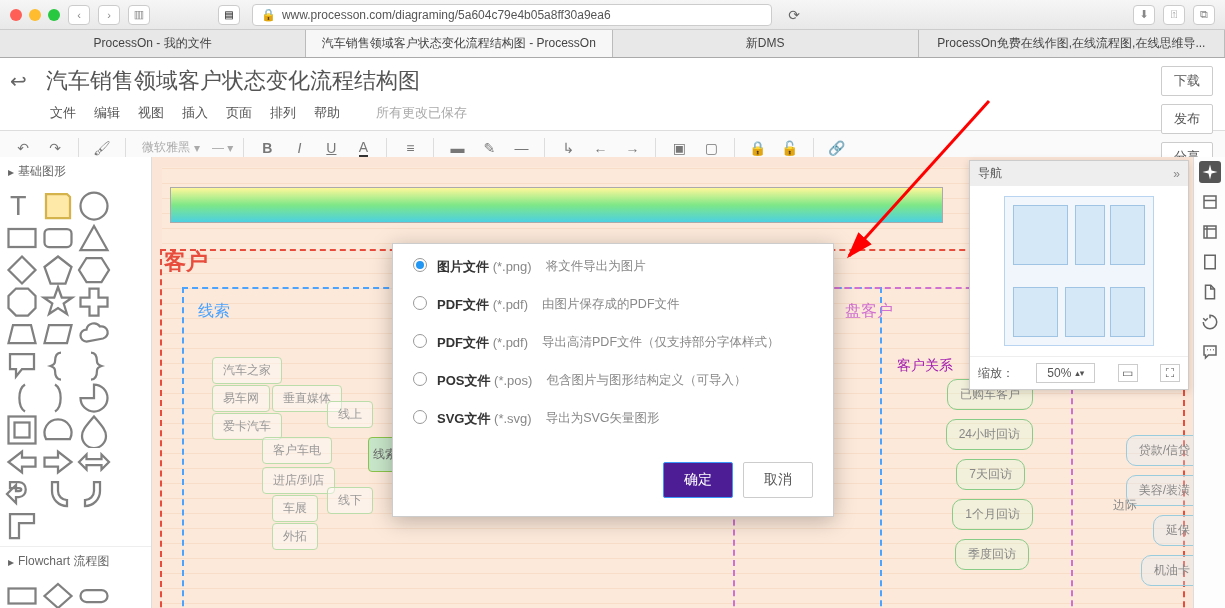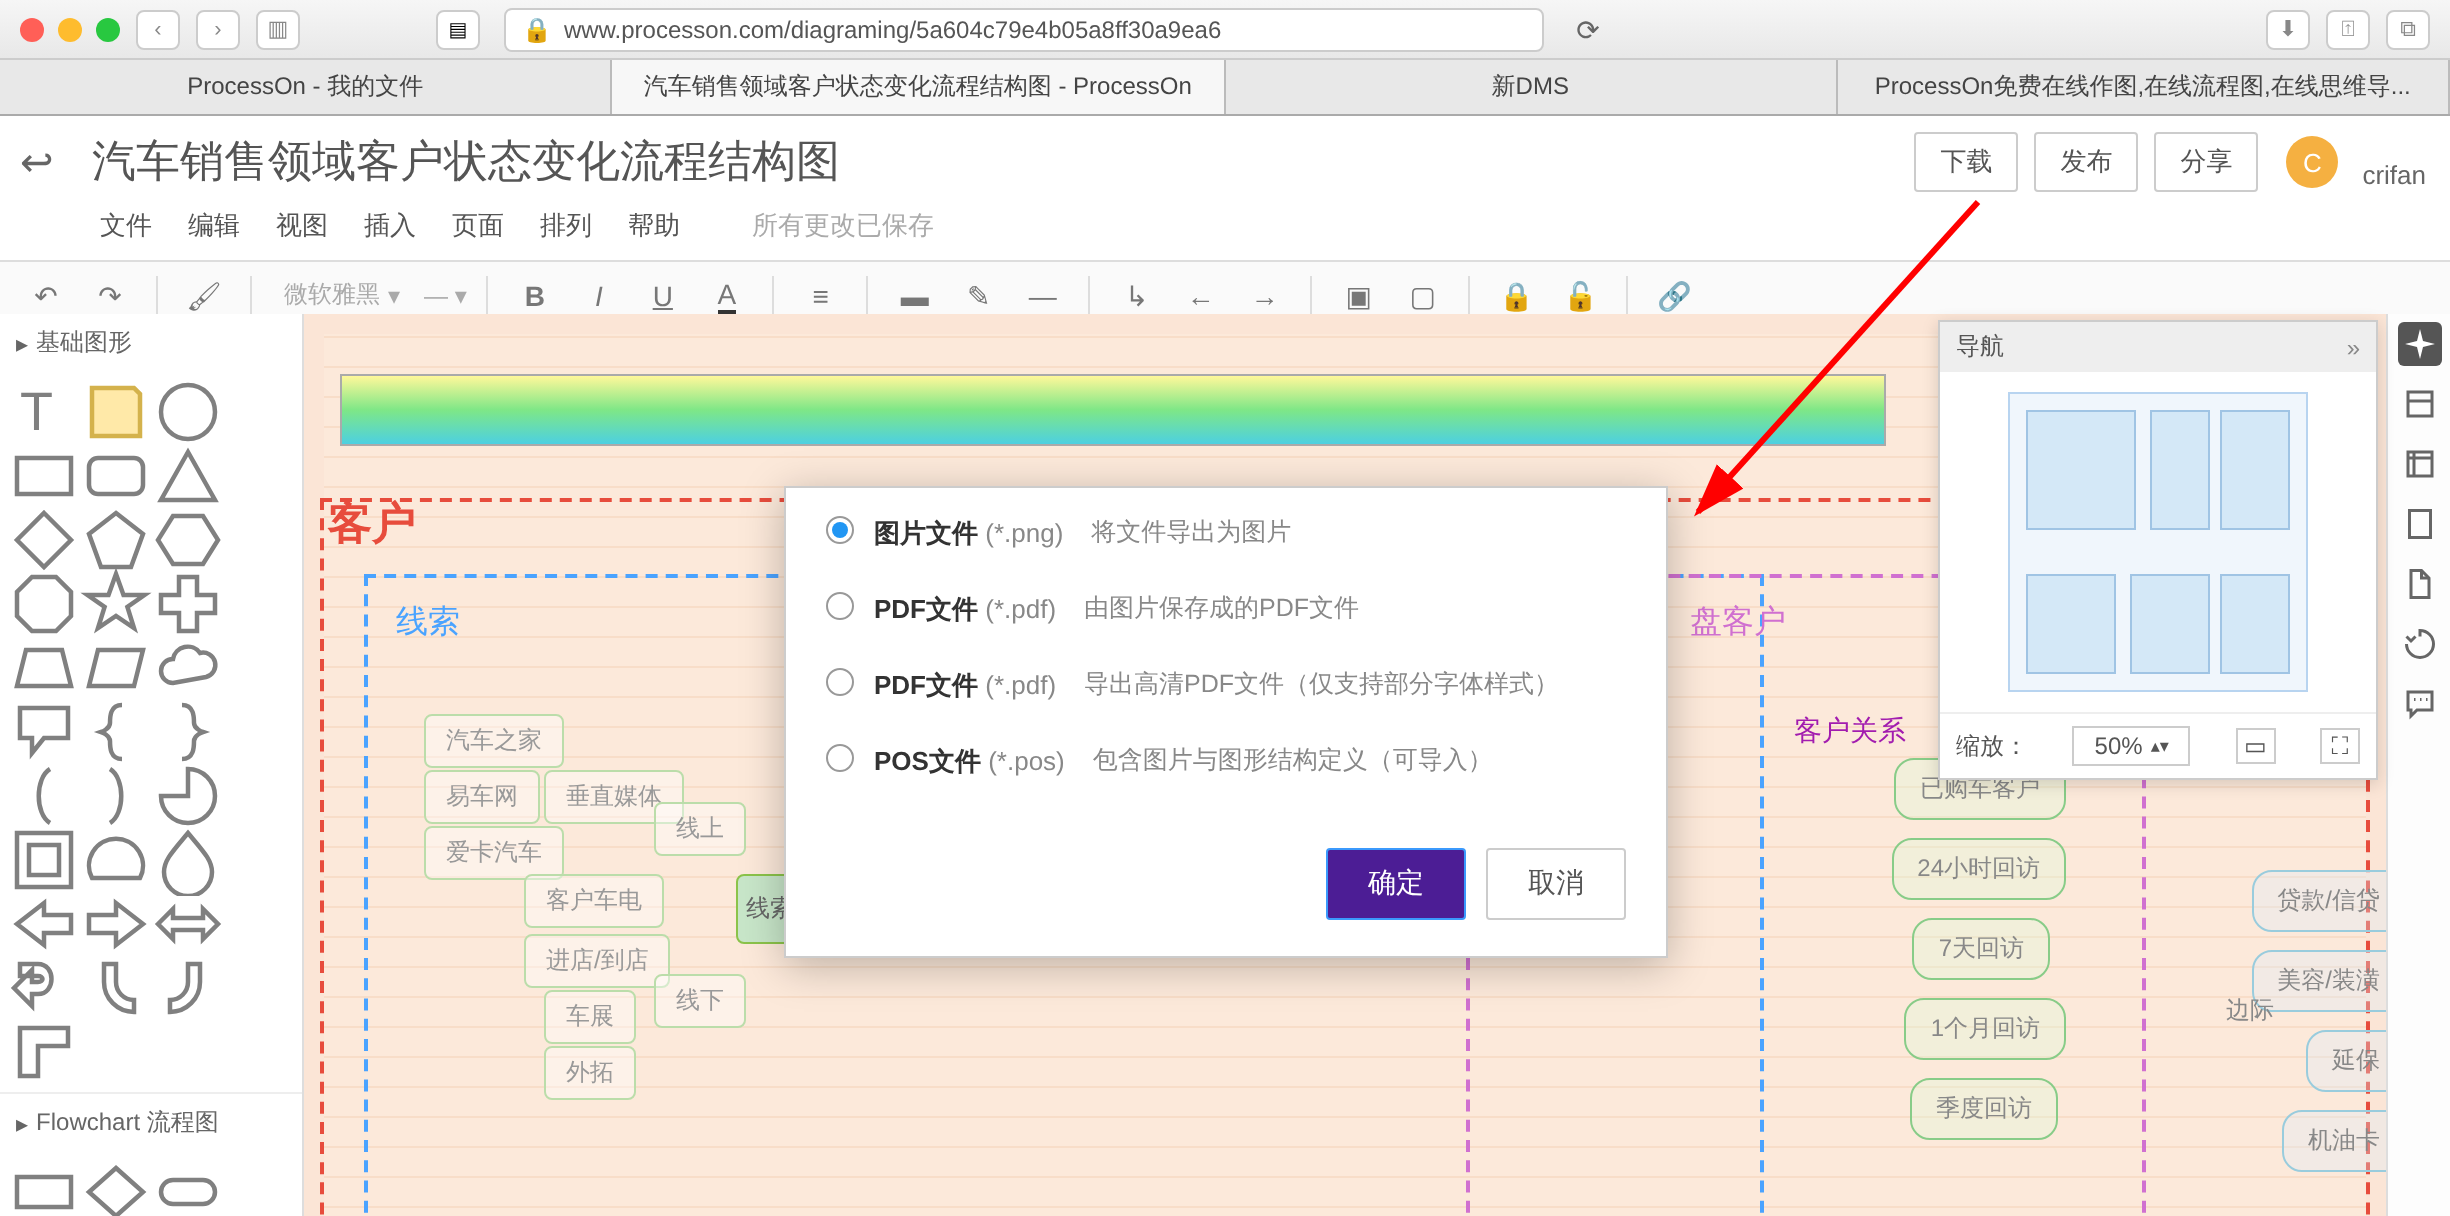--- a/index.html
+++ b/index.html
@@ -20,21 +20,21 @@
 
 .browser-tabs { height: 28px; background:#d4d4d4; display:flex; border-bottom:1px solid #aaa; }
 .btab { flex:1; border-right:1px solid #bbb; display:flex; align-items:center; justify-content:center; font-size:12px; color:#444; background:#e8e8e8; }
 .btab.active { background:#f7f7f7; }
 
 
 .app-header { background:#fff; padding: 8px 10px 0 10px; border-bottom:1px solid #ddd; position:relative; }
 .title-row { display:flex; align-items:center; gap:8px; }
 .back-icon { width:28px; font-size:20px; color:#666; }
 .page-title { font-size:22px; color:#555; flex:1; }
-.header-buttons { display:flex; gap:8px; align-items:center; position:absolute; right:12px; top:8px; }
+.header-buttons { display:flex; gap:8px; align-items:center; position:absolute; right:12px; top:8px;flex-direction:column; }
 .hbtn { border:1px solid #ccc; background:#fff; padding:5px 12px; font-size:13px; color:#555; border-radius:2px; }
 .avatar { width:26px; height:26px; border-radius:50%; background:#f5b041; color:#fff; display:flex; align-items:center; justify-content:center; font-size:13px; margin-left:6px; }
 .user-label{ font-size:13px; color:#666; margin-left:4px;margin-top:12px; }
 .menu-row { display:flex; gap:18px; padding:8px 30px 8px 40px; font-size:13px; color:#555; }
 .menu-row .status{ color:#aaa; margin-left:18px; }
 
 
 .toolbar { height:34px; background:#fafafa; border-bottom:1px solid #ddd; display:flex; align-items:center; padding:0 10px; gap:6px; }
 .tb { width:26px; height:26px; display:flex; align-items:center; justify-content:center; color:#777; font-size:14px; border-radius:3px; }
 .tbsep { width:1px; height:20px; background:#ddd; margin:0 4px; }
@@ -514,18 +514,23 @@
     <div class="opt-row">
       <span class="opt-radio"></span>
       <span class="opt-label"><span>PDF文件</span> <span class="ext">(*.pdf)</span></span>
       <span class="opt-desc">导出高清PDF文件（仅支持部分字体样式）</span>
     </div>
     <div class="opt-row">
       <span class="opt-radio"></span>
       <span class="opt-label"><span>POS文件</span> <span class="ext">(*.pos)</span></span>
       <span class="opt-desc">包含图片与图形结构定义（可导入）</span>
     </div>
+    <div class="opt-row">
+      <span class="opt-radio"></span>
+      <span class="opt-label"><span>SVG文件</span> <span class="ext">(*.svg)</span></span>
+      <span class="opt-desc">导出为SVG矢量图形</span>
+    </div>
   </div>
   <div class="modal-foot">
     <button class="btn primary">确定</button>
     <button class="btn">取消</button>
   </div>
 </div>
 
 </body></html>

